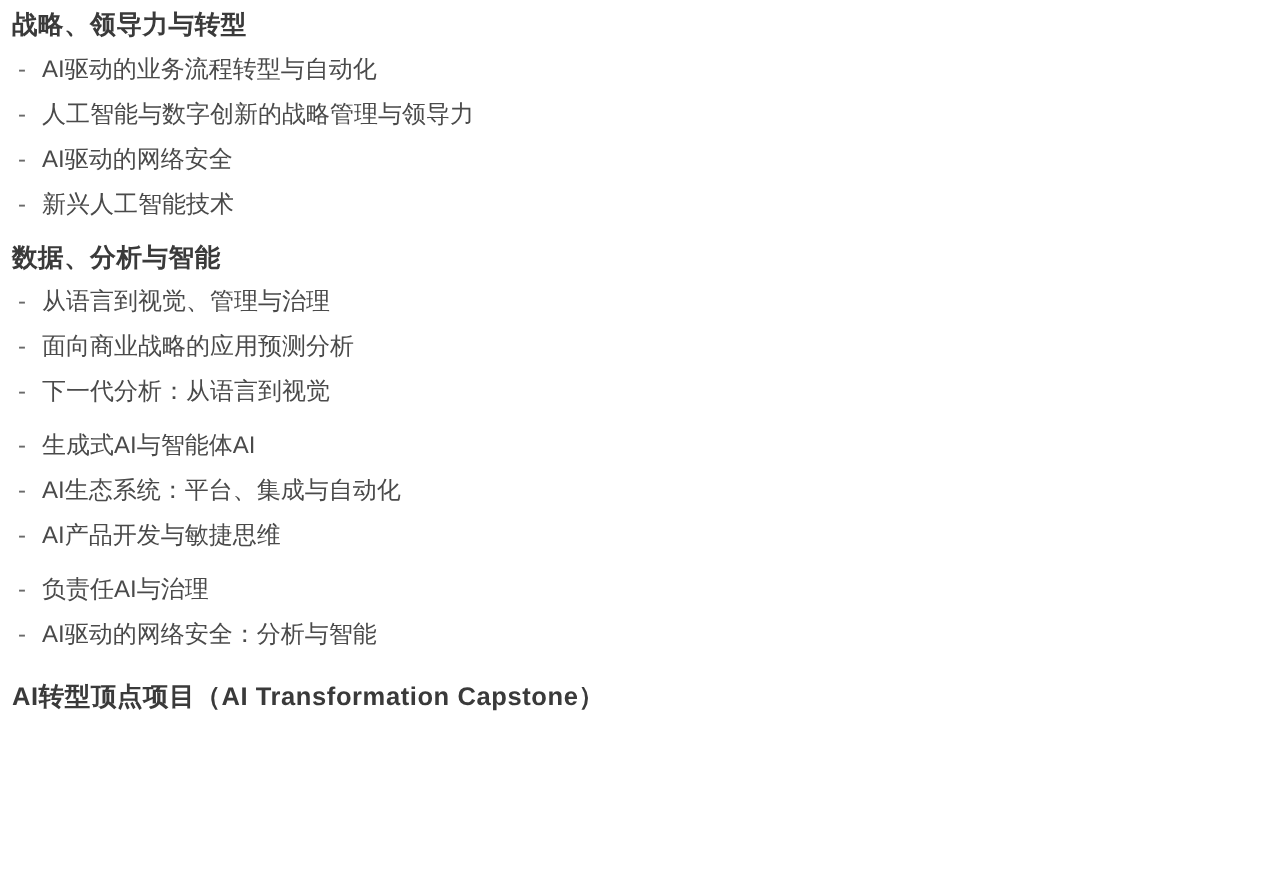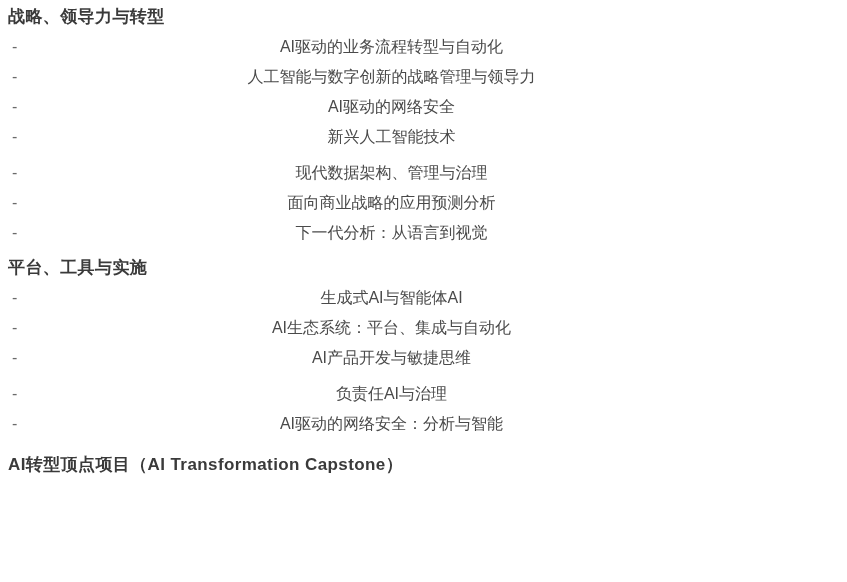--- a/index.html
+++ b/index.html
@@ -57,21 +57,20 @@
   .dash {
     flex: 0 0 auto;
     width: 16px;
     color: #6a6a6a;
     font-size: 16px;
     line-height: 1.5;
   }
   .item-label {
     flex: 1 1 auto;
     color: #4a4a4a;
-    text-align: center;
   }
 </style>
 </head>
 <body>
 
 <div class="page">
   <div class="curriculum">
 
     <section class="group">
       <h3 class="group-title">战略、领导力与转型</h3>
@@ -89,38 +88,38 @@
           <span class="item-label">AI驱动的网络安全</span>
         </li>
         <li class="item">
           <span class="dash">-</span>
           <span class="item-label">新兴人工智能技术</span>
         </li>
       </ul>
     </section>
 
     <section class="group">
+      <h3 class="group-title">数据、分析与智能</h3>
       <ul class="items">
         <li class="item">
           <span class="dash">-</span>
-          <span class="item-label">现代数据架构、管理与治理</span>
+          <span class="item-label">从语言到视觉、管理与治理</span>
         </li>
         <li class="item">
           <span class="dash">-</span>
           <span class="item-label">面向商业战略的应用预测分析</span>
         </li>
         <li class="item">
           <span class="dash">-</span>
           <span class="item-label">下一代分析：从语言到视觉</span>
         </li>
       </ul>
     </section>
 
     <section class="group">
-      <h3 class="group-title">平台、工具与实施</h3>
       <ul class="items">
         <li class="item">
           <span class="dash">-</span>
           <span class="item-label">生成式AI与智能体AI</span>
         </li>
         <li class="item">
           <span class="dash">-</span>
           <span class="item-label">AI生态系统：平台、集成与自动化</span>
         </li>
         <li class="item">

